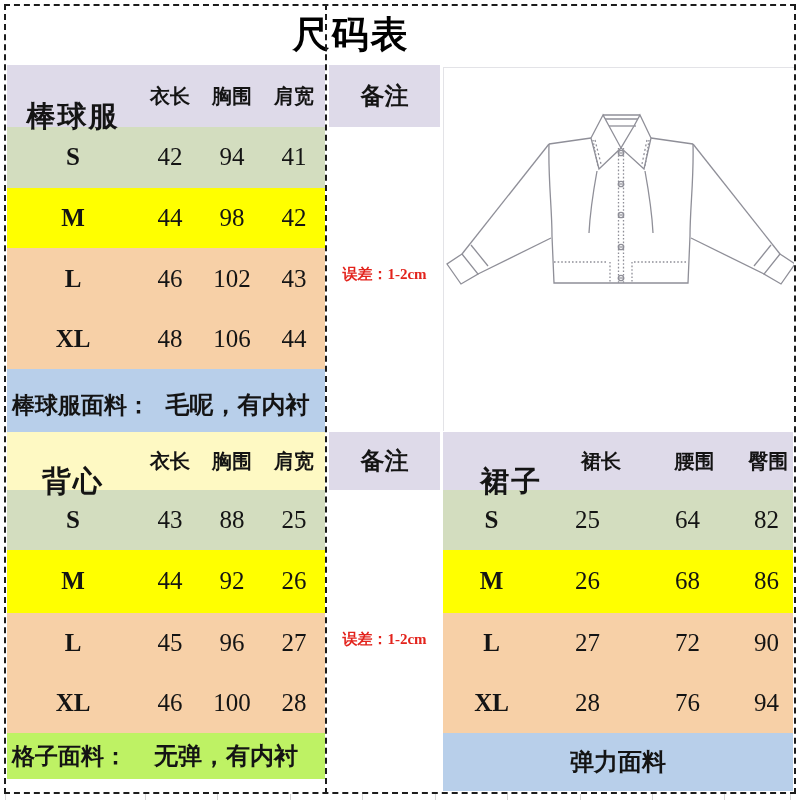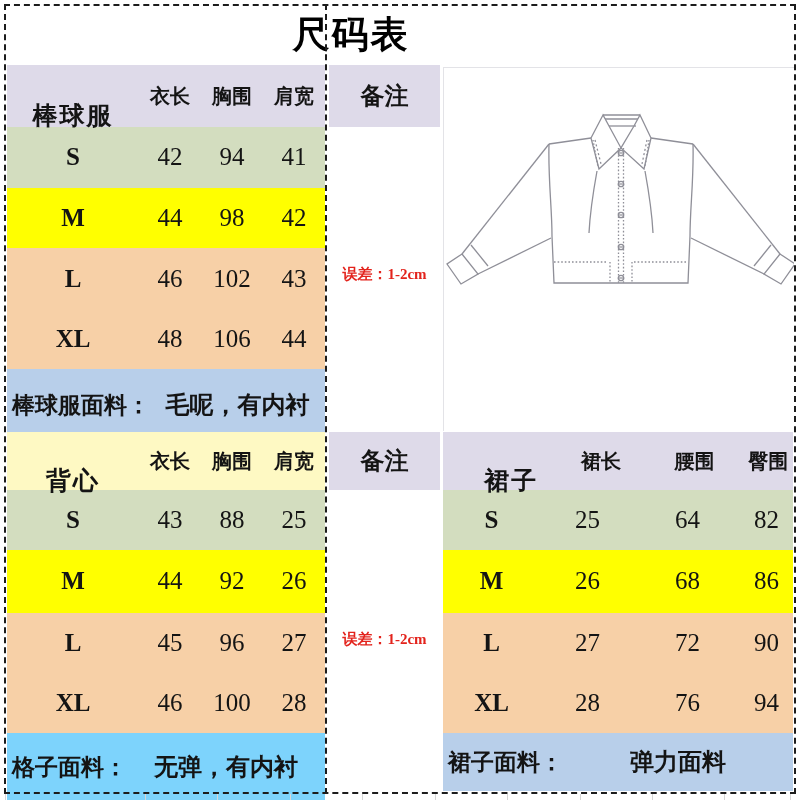--- a/index.html
+++ b/index.html
@@ -8,21 +8,21 @@
   .outer-border{position:absolute;left:4px;top:4px;right:4px;bottom:6px;
         border:2px dashed #1c1c1c;pointer-events:none;z-index:5;}
   .divider-v{position:absolute;left:325px;top:4px;bottom:6px;width:0;
         border-left:2px dashed #1c1c1c;z-index:5;}
   .title{position:absolute;left:0;top:10px;width:702px;margin:0;text-align:center;
         font-family:"Liberation Sans","DejaVu Sans",sans-serif;
         font-weight:bold;font-size:37px;letter-spacing:2px;color:#000;}
   .sec{position:absolute;}
   .row{display:flex;align-items:center;}
   .cell{text-align:center;font-weight:bold;line-height:1.05;}
-  .name-cell{font-size:25px;letter-spacing:2px;margin-top:40px;}
+  .name-cell{font-size:29px;letter-spacing:2px;margin-top:40px;}
   .colhead{font-size:20px;}
   .size-cell{font-size:25px;}
   .num{font-size:25px;font-weight:normal;}
   .fabric-row{display:flex;align-items:center;}
   .fab-label{font-weight:bold;font-size:23px;padding-left:5px;white-space:nowrap;}
   .fab-value{flex:1;text-align:center;font-weight:bold;font-size:24px;white-space:nowrap;}
   .remark-head{display:flex;align-items:center;justify-content:center;
         font-weight:bold;font-size:24px;}
   .remark-body{position:relative;background:#fff;}
   .tolerance{position:absolute;left:0;width:100%;text-align:center;
@@ -100,21 +100,21 @@
           <div class="cell num" style="width: 62px; font-family: Liberation Serif, serif;">45</div>
           <div class="cell num" style="width: 62px;">96</div>
           <div class="cell num" style="width: 62px;">27</div>
         </div>
         <div class="row" style="height: 60px; background: rgb(247, 208, 167);">
           <div class="cell size-cell" style="width: 132px;">XL</div>
           <div class="cell num" style="width: 62px;">46</div>
           <div class="cell num" style="width: 62px;">100</div>
           <div class="cell num" style="width: 62px;">28</div>
         </div>
-        <div class="fabric-row" style="height: 68px; background: #7dd3fc;">
+        <div class="fabric-row" style="height: 46px; background: #bef264;">
           <span class="fab-label">格子面料：</span>
           <span class="fab-value">无弹，有内衬</span>
         </div>
       </div>
       <div class="sec" style="left: 443px; top: 432px; width: 350px;">
         <div class="row" style="height: 58px; background: rgb(222, 218, 233); padding-left: 23px;">
           <div class="cell name-cell" style="width: 97px;">裙子</div>
           <div class="cell colhead" style="width: 95px;">裙长</div>
           <div class="cell colhead" style="width: 105px;">腰围</div>
           <div class="cell colhead" style="width: 53px;">臀围</div>
@@ -137,21 +137,20 @@
           <div class="cell num" style="width: 105px;">72</div>
           <div class="cell num" style="width: 53px;">90</div>
         </div>
         <div class="row" style="height: 60px; background: rgb(247, 208, 167);">
           <div class="cell size-cell" style="width: 97px;">XL</div>
           <div class="cell num" style="width: 95px;">28</div>
           <div class="cell num" style="width: 105px;">76</div>
           <div class="cell num" style="width: 53px;">94</div>
         </div>
         <div class="fabric-row" style="height: 58px; background: rgb(184, 207, 234);">
-          <span class="fab-label">裙子面料：</span>
           <span class="fab-value">弹力面料</span>
         </div>
       </div>
       <div class="sec" style="left: 329px; top: 65px; width: 111px;">
         <div class="remark-head" style="height: 62px; background: rgb(222, 218, 233);">备注</div>
         <div class="remark-body" style="height: 305px;">
           <div class="tolerance" style="top: 138px; color: rgb(227, 35, 28);">误差：1-2cm</div>
         </div>
       </div>
       <div class="sec" style="left: 329px; top: 432px; width: 111px;">

